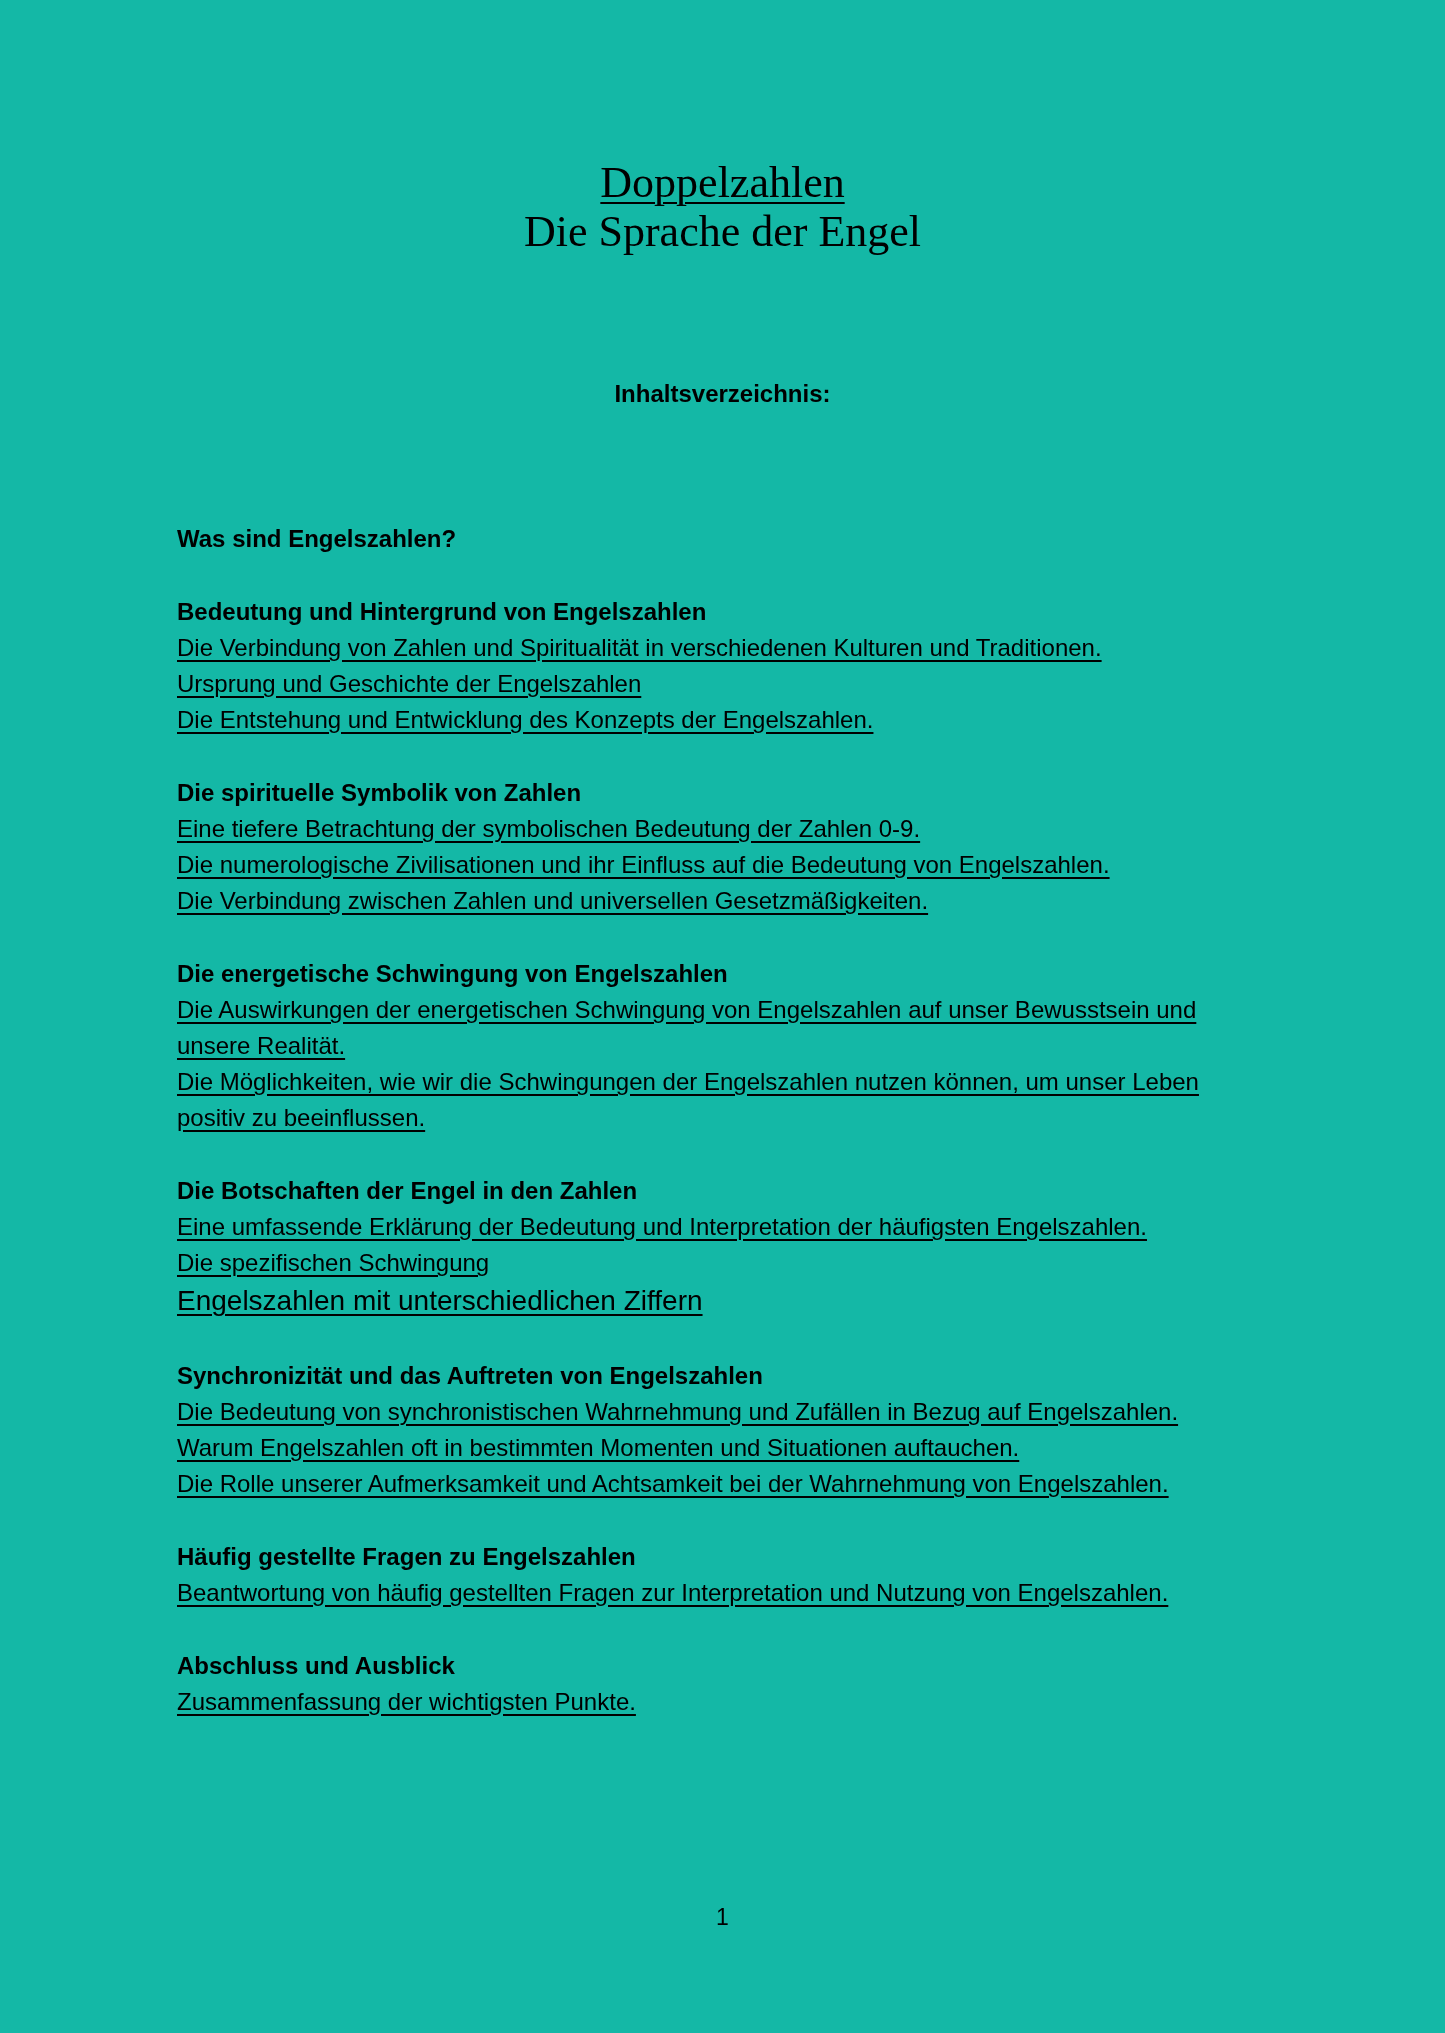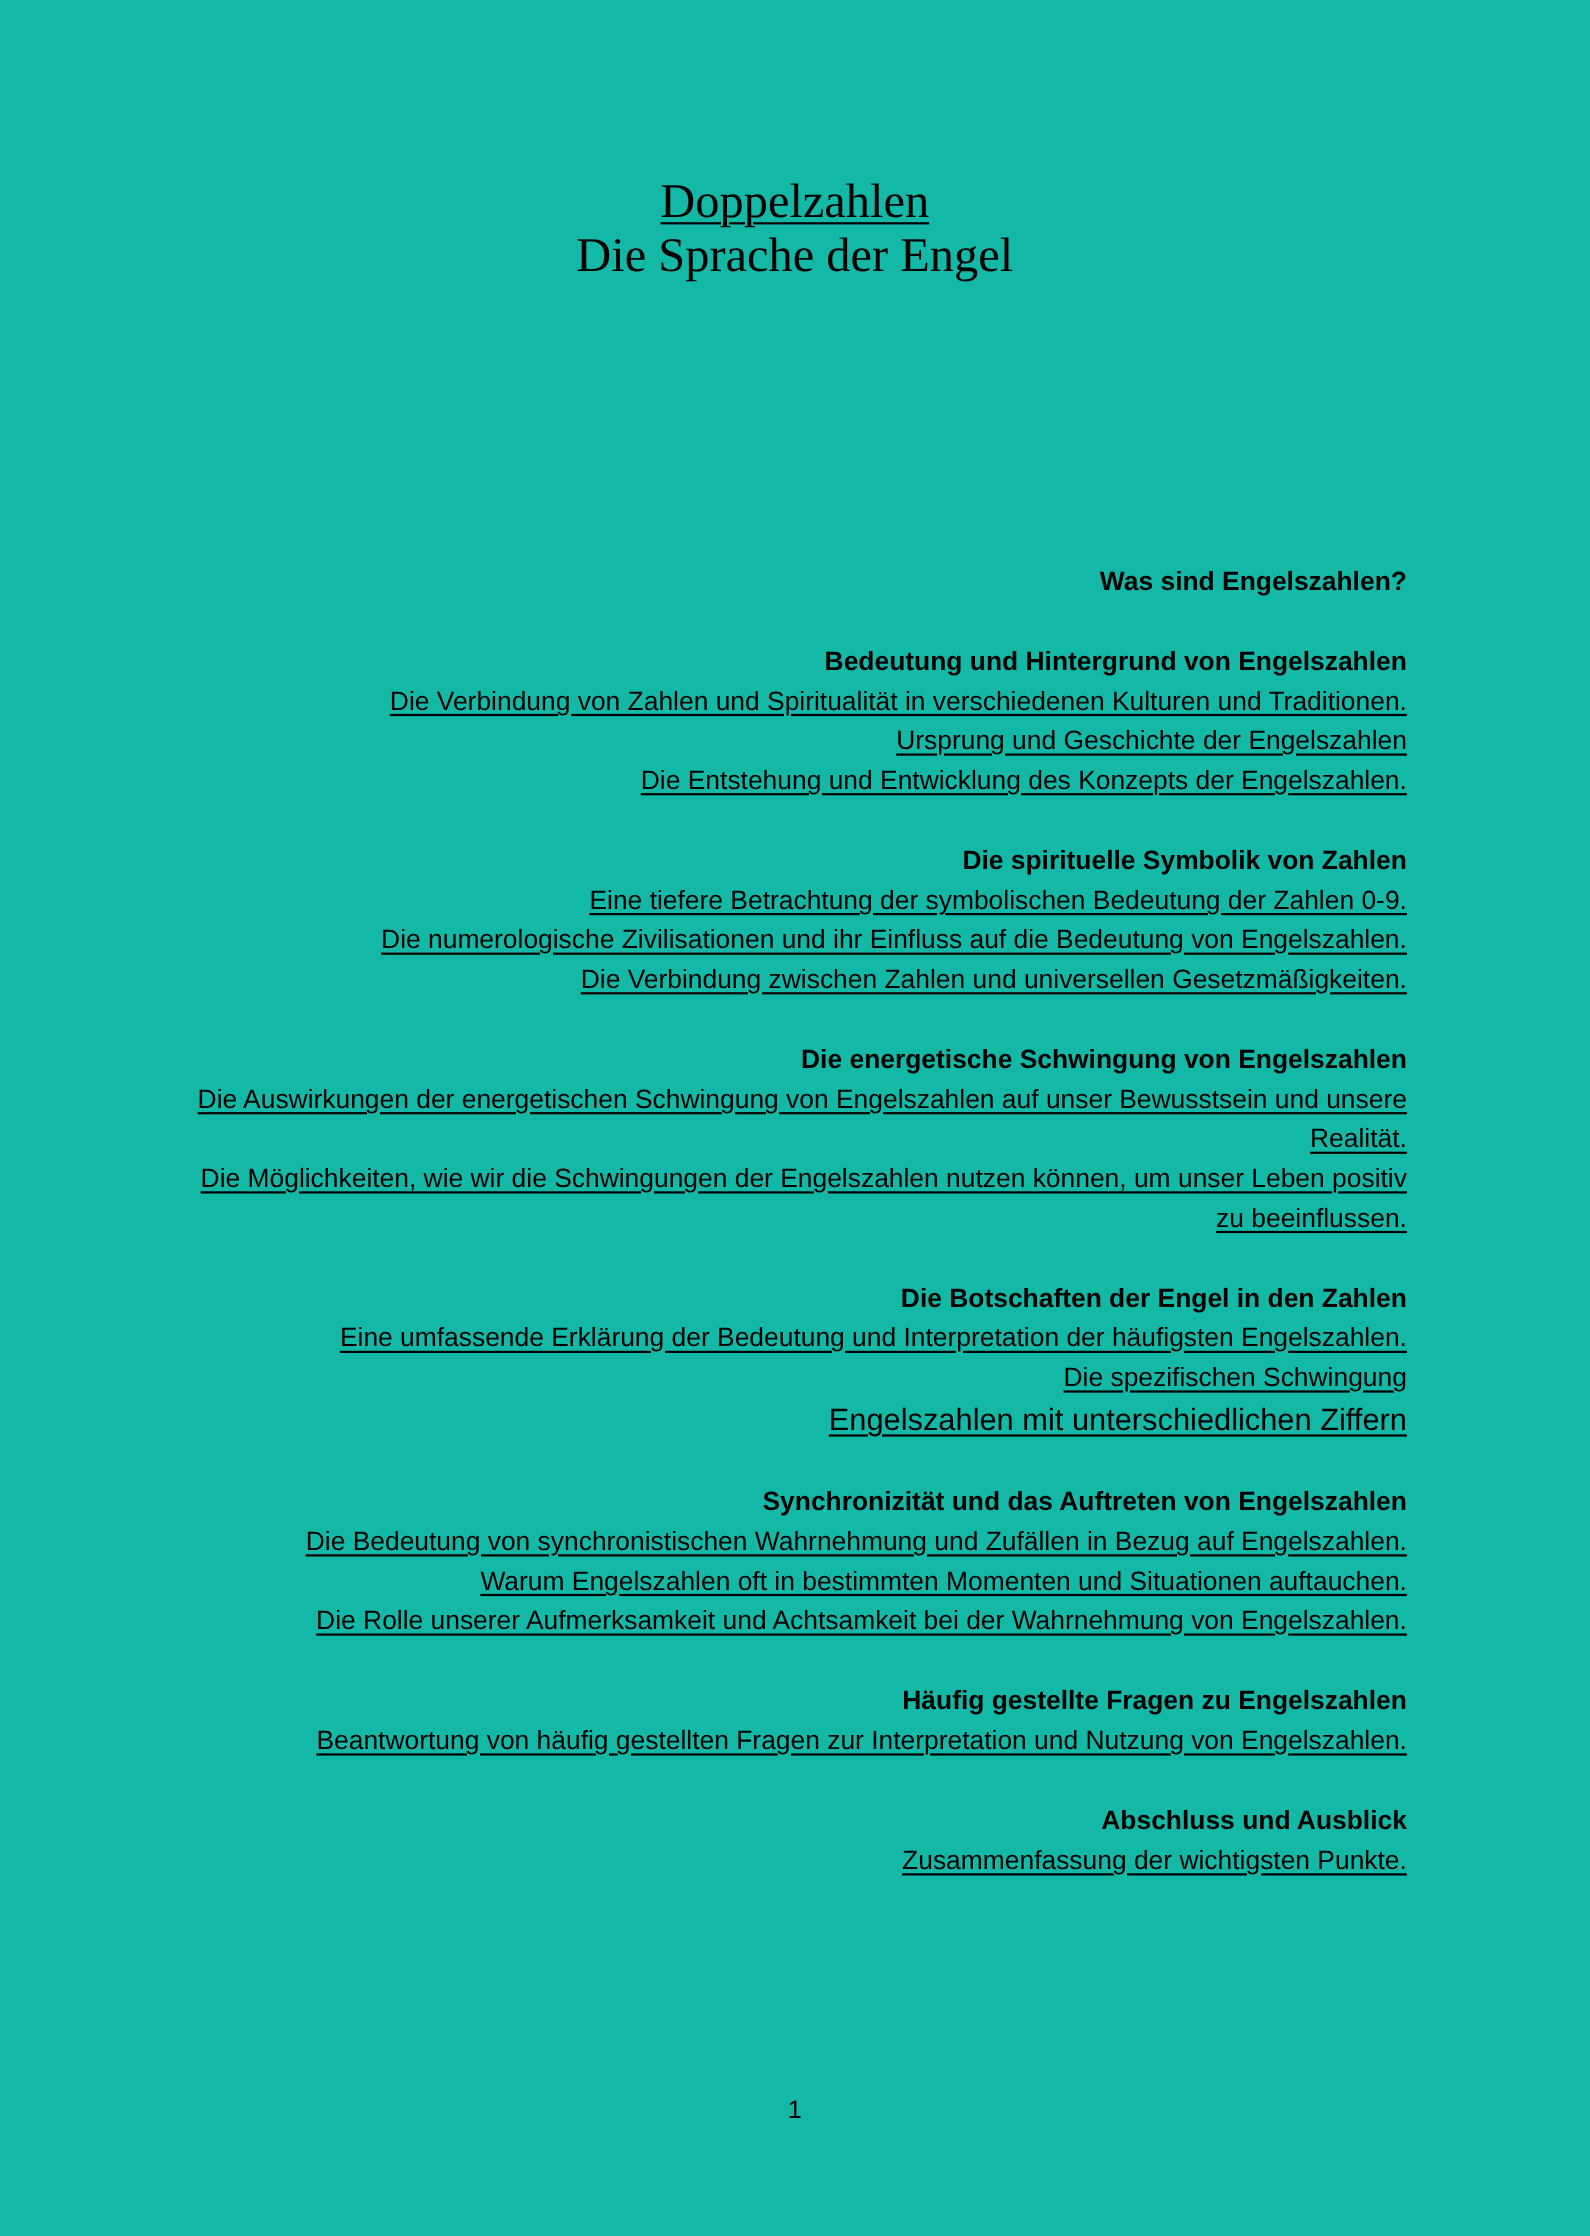--- a/index.html
+++ b/index.html
@@ -48,21 +48,21 @@
     font-weight: 700;
     line-height: 28px;
   }
   
   .toc-content {
     position: absolute;
     top: 507px;
     left: 163px;
     width: 1120px;
   }
-  .toc-section { margin: 4px; text-align: right; }
+  .toc-section { margin: 14px; }
   .toc-section + .toc-section { margin-top: 37px; }
   .toc-section-heading {
     font-size: 24px;
     font-weight: 700;
     line-height: 36px;
     margin: 0;
   }
   .toc-item {
     font-size: 24px;
     font-weight: 400;
@@ -90,20 +90,21 @@
 </head>
 <body>
 
 <div class="doc-page">
 
   <div class="doc-title">
     <div class="title-main">Doppelzahlen</div>
     <div class="title-sub">Die Sprache der Engel</div>
   </div>
 
+  <div class="toc-heading">Inhaltsverzeichnis:</div>
 
   <div class="toc-content">
       <section class="toc-section">
         <div class="toc-section-heading">Was sind Engelszahlen?</div>
       </section>
       <section class="toc-section">
         <div class="toc-section-heading">Bedeutung und Hintergrund von Engelszahlen</div>
         <div class="toc-item">Die Verbindung von Zahlen und Spiritualität in verschiedenen Kulturen und Traditionen.</div>
         <div class="toc-item">Ursprung und Geschichte der Engelszahlen</div>
         <div class="toc-item">Die Entstehung und Entwicklung des Konzepts der Engelszahlen.</div>

